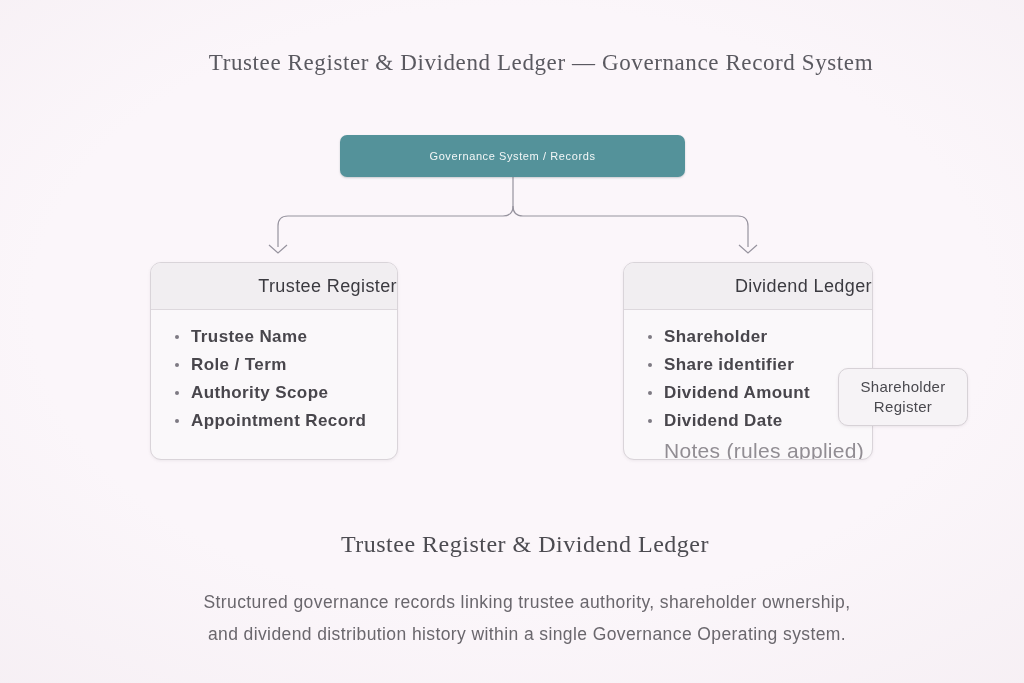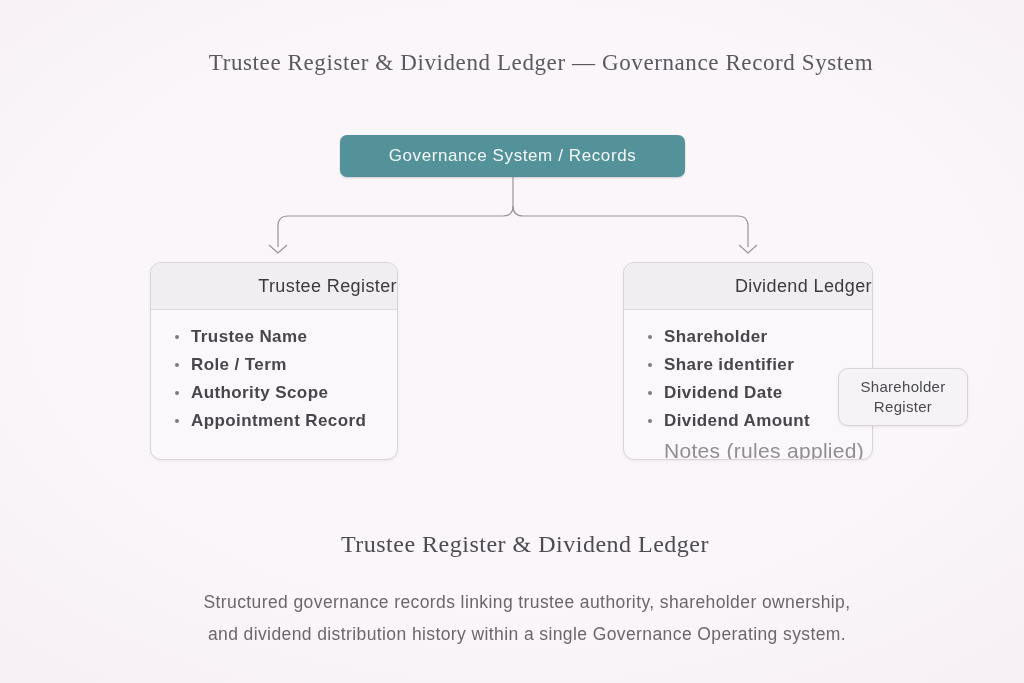--- a/index.html
+++ b/index.html
@@ -55,21 +55,21 @@
     height: 42px;
     background: #54929a;
     border-radius: 7px;
     box-shadow: 0 1px 2px rgba(60, 80, 85, 0.25);
     display: flex;
     align-items: center;
     justify-content: center;
   }
   .root-node span {
     color: #f3f7f7;
-    font-size: 17px;
+    font-size: 11px;
     letter-spacing: 0.6px;
   }
 
   
   .card {
     position: absolute;
     top: 262px;
     height: 198px;
     background: #faf8fa;
     border: 1px solid #d9d4d9;
@@ -236,25 +236,25 @@
       <li>
         <span class="bullet-dot"></span>
         <span>Shareholder</span>
       </li>
       <li>
         <span class="bullet-dot"></span>
         <span>Share identifier</span>
       </li>
       <li>
         <span class="bullet-dot"></span>
+        <span>Dividend Amount</span>
+      </li>
+      <li>
+        <span class="bullet-dot"></span>
         <span>Dividend Date</span>
-      </li>
-      <li>
-        <span class="bullet-dot"></span>
-        <span>Dividend Amount</span>
       </li>
     </ul>
     <p class="card-note">Notes (rules applied)</p>
   </div>
 
   <div class="side-node">
     <span>Shareholder</span>
     <span>Register</span>
   </div>
 

